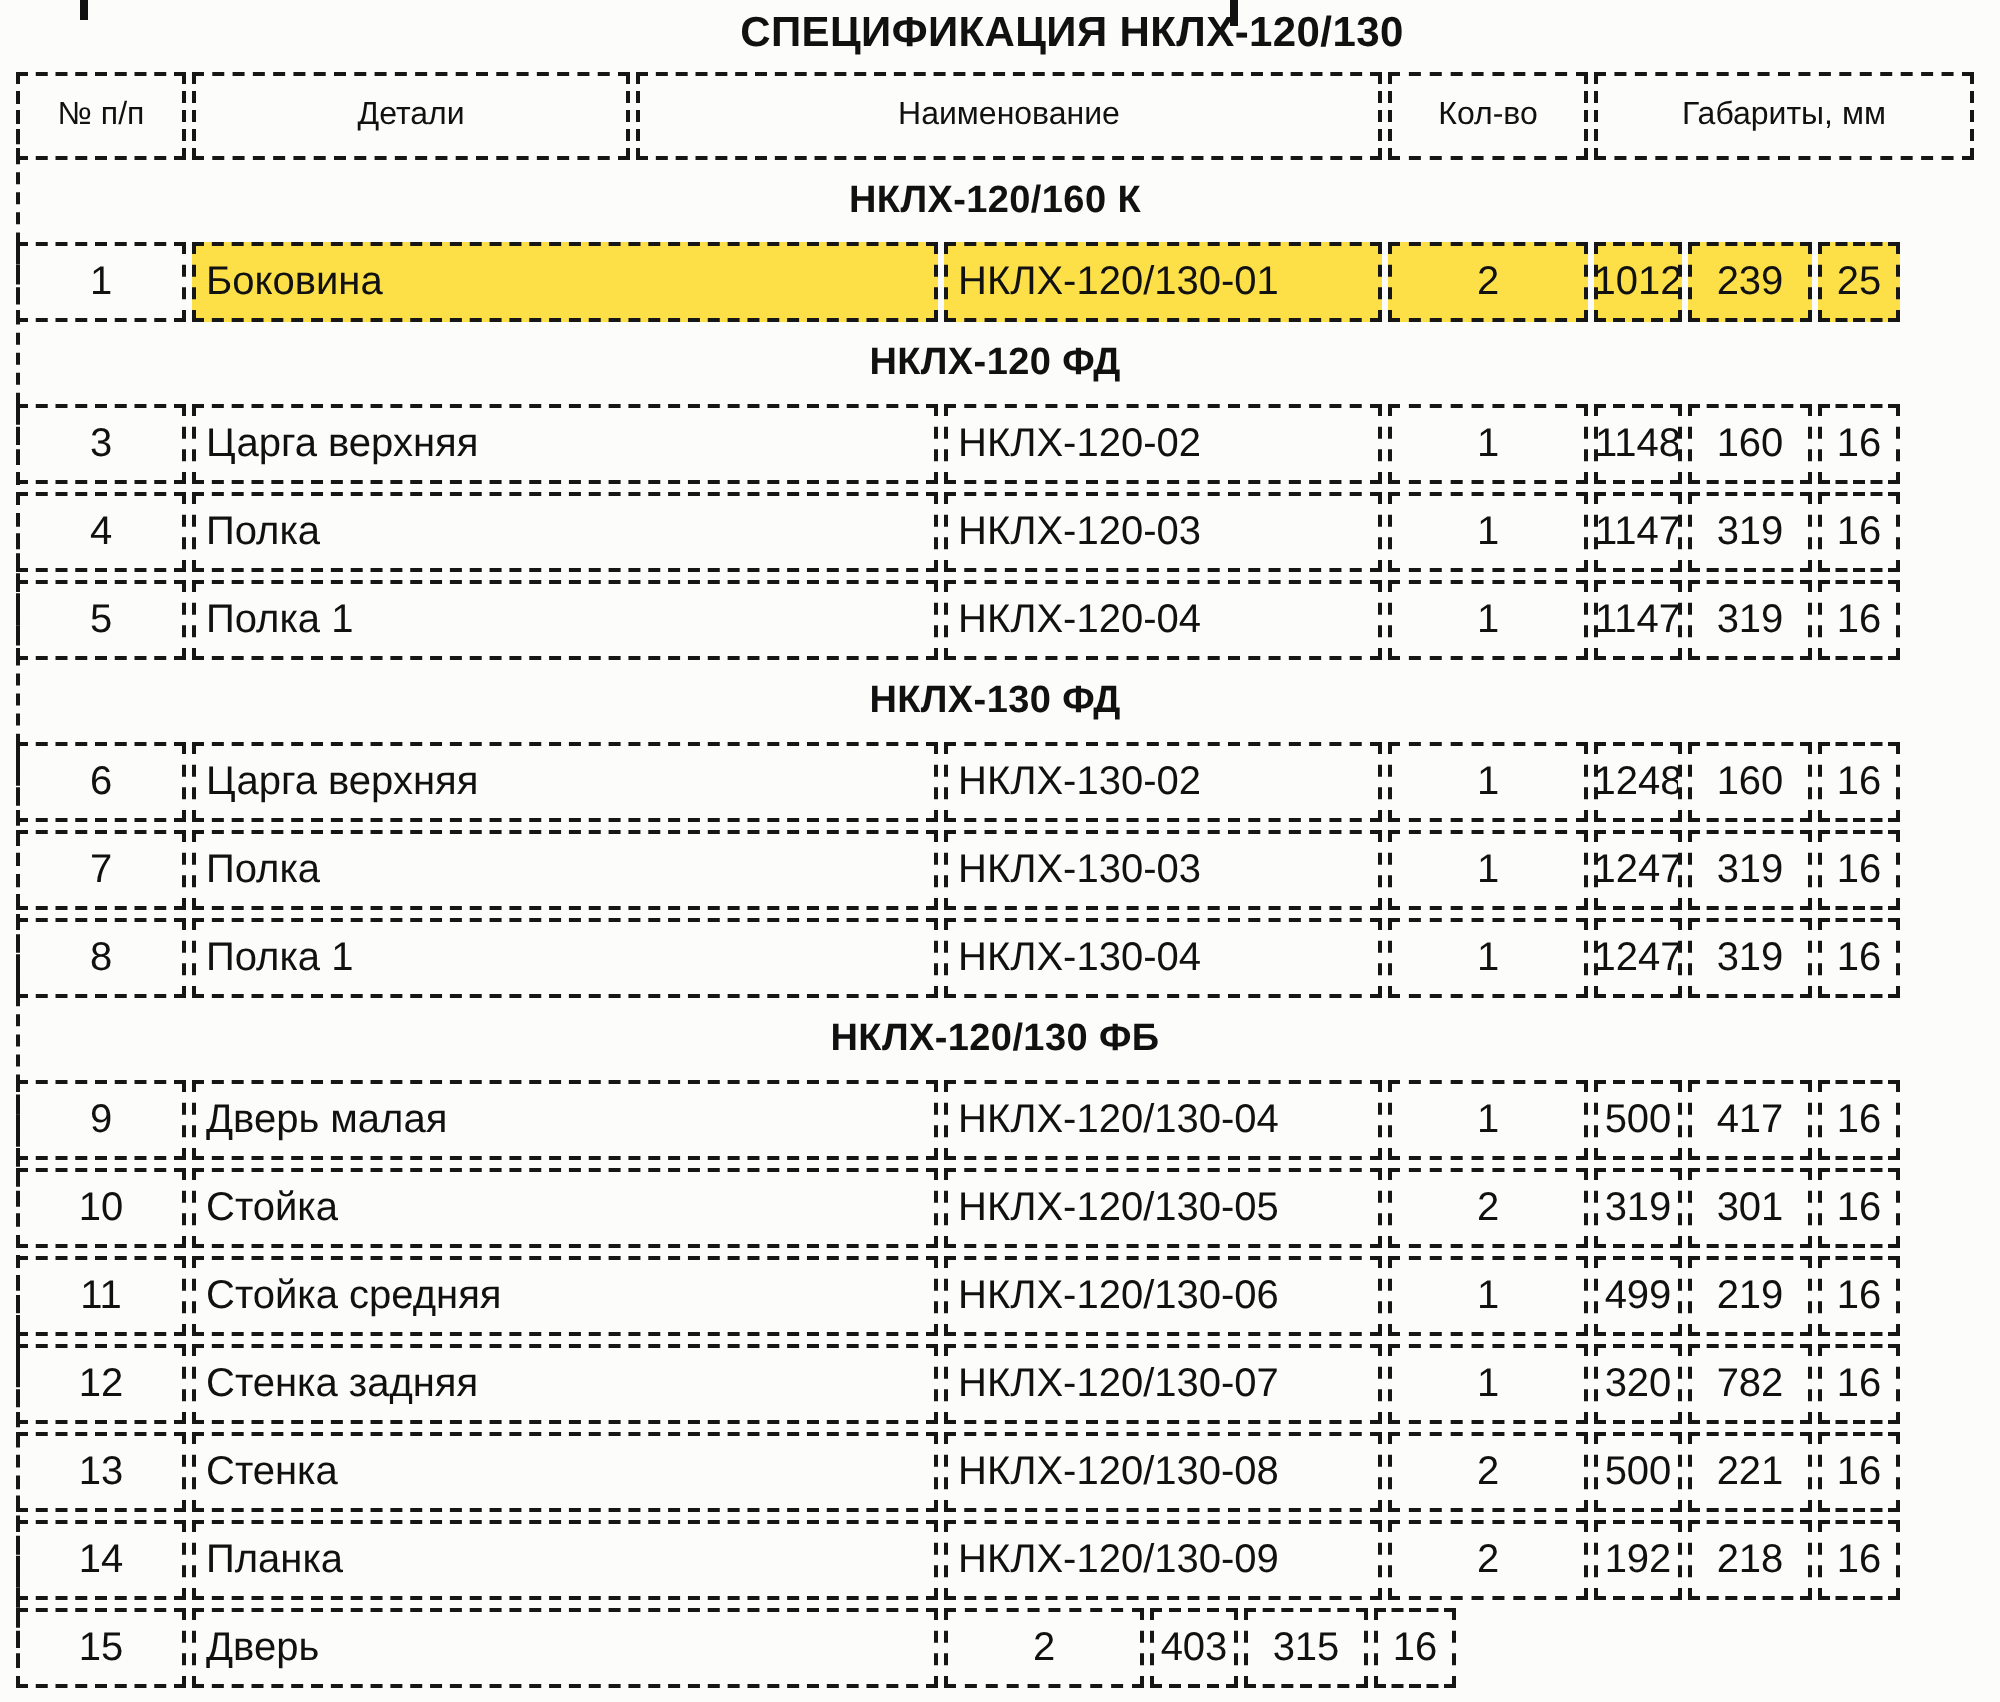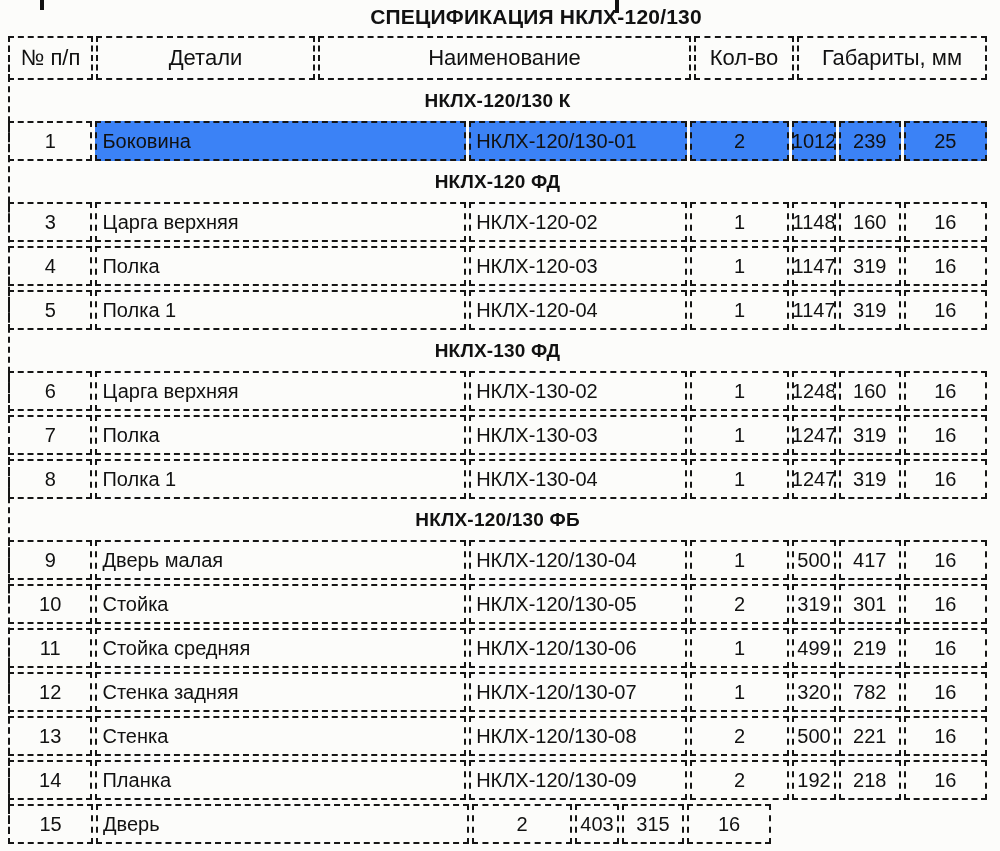--- a/index.html
+++ b/index.html
@@ -29,35 +29,35 @@
   .row.header{height:44px;}
   .rows{display:flex;flex-direction:column;gap:4px;}
   .cell{
     border:2.5px dashed #161616;
     box-sizing:border-box;
     display:flex;align-items:center;justify-content:center;
     font-size:20px;
     background:transparent;
     white-space:nowrap;overflow:hidden;
   }
-  .header .cell{font-size:22px;font-weight:400;}
+  .header .cell{font-size:16px;font-weight:400;}
   .c1{width:85px;}
   .c2{width:373px;}
   .c3{width:219px;}
   .c4{width:100px;}
   .c5{width:44px;}
   .c6{width:62px;text-align:right;}
-  .c7{width:84px;}
+  .c7{width:41px;}
   .cg{width:190px;}
   .cell.left{justify-content:flex-start;padding-left:5px;}
   .band{
     height:41px;display:flex;align-items:center;justify-content:center;
     font-size:19px;font-weight:700;letter-spacing:.2px;
   }
-  .hl .cell{background:#3b82f6;}
+  .hl .cell{background:#fde047;}
   .hl .cell.c1{background:transparent;}
 </style>
 </head>
 <body>
 
 <div class="artifact a1"></div>
 <div class="artifact a2"></div>
 
 <div class="title">СПЕЦИФИКАЦИЯ НКЛХ-120/130</div>
 
@@ -66,21 +66,21 @@
 
   <div class="row header">
     <div class="cell c1">№ п/п</div>
     <div class="cell c3">Детали</div>
     <div class="cell c2">Наименование</div>
     <div class="cell c4">Кол-во</div>
     <div class="cell cg">Габариты, мм</div>
   </div>
 
   <div id="sections">
-      <div class="band">НКЛХ-120/130 К</div>
+      <div class="band">НКЛХ-120/160 К</div>
       <div class="rows">
         <div class="row hl">
           <div class="cell c1">1</div>
           <div class="cell c2 left">Боковина</div>
           <div class="cell c3 left">НКЛХ-120/130-01</div>
           <div class="cell c4">2</div>
           <div class="cell c5">1012</div>
           <div class="cell c6">239</div>
           <div class="cell c7">25</div>
         </div>

